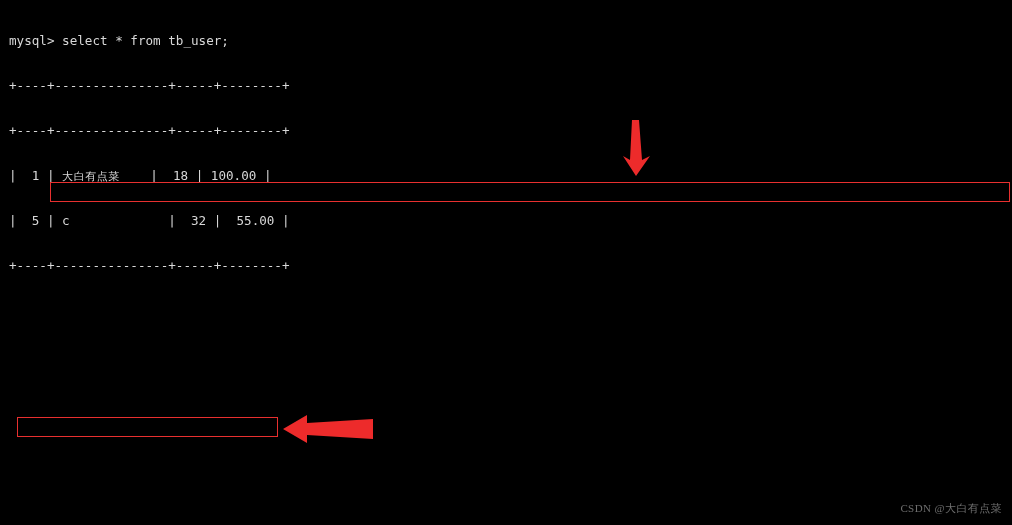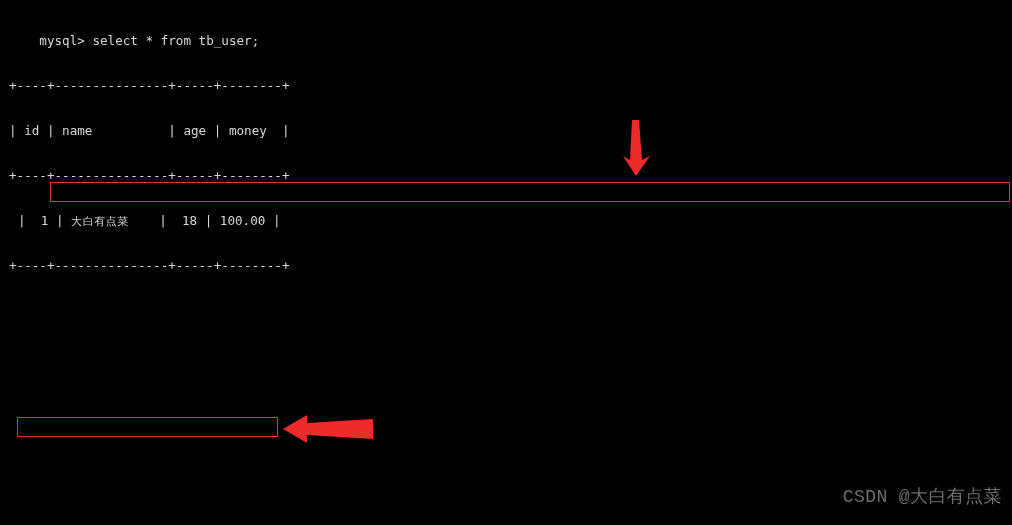--- a/index.html
+++ b/index.html
@@ -17,21 +17,20 @@
     position: relative;
     width: 1012px;
     height: 525px;
     background: #000000;
     color: #d8d8d8;
     font-family: "DejaVu Sans Mono", "Liberation Mono", monospace;
     font-size: 12.6px;
     line-height: 15.02px;
     letter-spacing: 0px;
     overflow: hidden;
-    text-align: center;
   }
   .screen {
     position: absolute;
     left: 9px;
     top: 3px;
     white-space: pre;
     font-family: "DejaVu Sans Mono", "Liberation Mono", monospace;
     font-size: 12.6px;
     line-height: 15.02px;
     color: #d8d8d8;
@@ -79,39 +78,39 @@
   #arrow-left {
     left: 283px;
     top: 410px;
     width: 90px;
     height: 38px;
   }
   
   #watermark {
     position: absolute;
     right: 10px;
-    bottom: 20px;
+    bottom: 9px;
     color: #6e6e6e;
-    font-family: Liberation Mono, monospace;
-    font-size: 18px;
+    font-family: Liberation Serif, serif;
+    font-size: 11px;
     letter-spacing: 0.4px;
     white-space: nowrap;
   }
 </style>
 </head>
 <body>
 
 <div id="terminal">
 
   <div class="screen">
     <div class="line">mysql&gt; select * from tb_user;</div>
     <div class="line">+----+---------------+-----+--------+</div>
-    <div class="line">| id | name          | age | money  |</div>
     <div class="line">+----+---------------+-----+--------+</div>
     <div class="line">|  1 | <span class="cjk">大白有点菜</span>    |  18 | 100.00 |</div>
+    <div class="line">|  5 | c             |  32 |  55.00 |</div>
     <div class="line">+----+---------------+-----+--------+</div>
     
     
     
     
     
     
     
     
     

